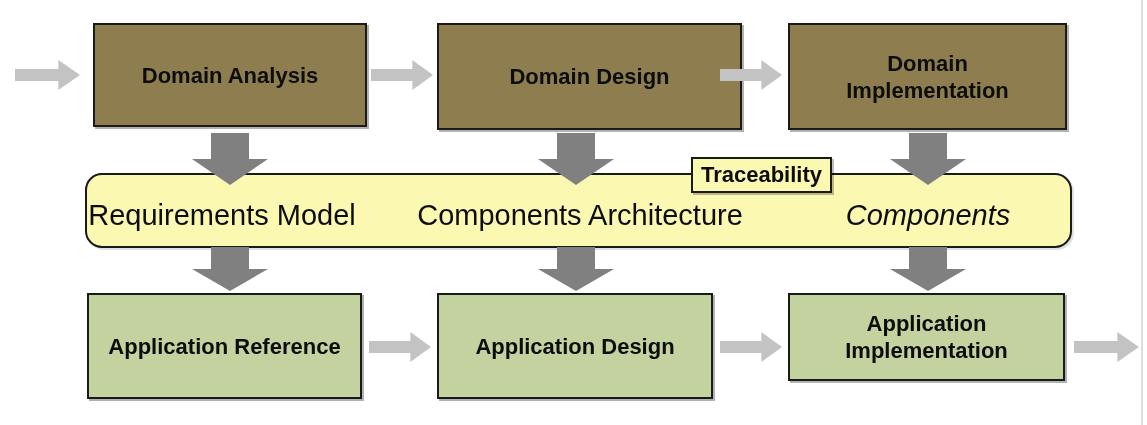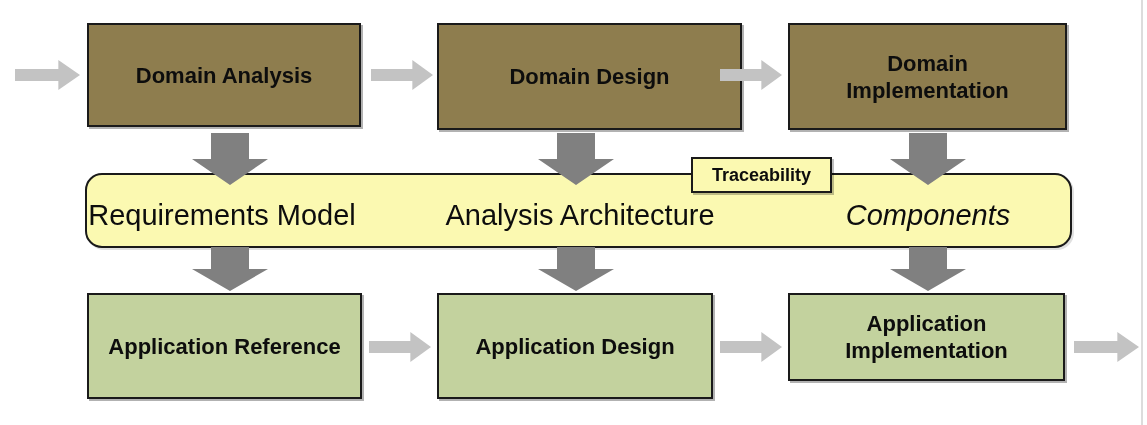--- a/index.html
+++ b/index.html
@@ -22,48 +22,48 @@
     box-shadow:2px 2px 0 rgba(0,0,0,0.12);
   }
   .band-label{
     position:absolute;top:199px;transform:translateX(-50%);
     font-size:29px;font-weight:400;white-space:nowrap;z-index:3;
   }
   .tag{
     position:absolute;left:691px;top:157px;width:141px;height:36px;
     background:var(--tag-fill);border:2px solid var(--border);
     box-sizing:border-box;display:flex;align-items:center;justify-content:center;
-    font-weight:bold;font-size:18px;z-index:6;
+    font-weight:bold;font-size:22px;z-index:6;
     box-shadow:2px 2px 0 rgba(0,0,0,0.25);
   }
   .arrow{position:absolute;z-index:5;}
   .arrow svg{display:block;width:100%;height:100%;}
   .edge-line{
     position:absolute;left:1141px;top:0;width:2px;height:425px;
     background:#dcdcdc;
   }
 </style>
 </head>
 <body>
 
 <div class="stage">
 
-  <div class="box domain" style="left:87px;top:23px;width:274px;height:104px;">
+  <div class="box domain" style="left:93px;top:23px;width:274px;height:104px;">
     <span>Domain Analysis</span>
   </div>
   <div class="box domain" style="left:437px;top:23px;width:305px;height:107px;">
     <span>Domain Design</span>
   </div>
   <div class="box domain" style="left:788px;top:23px;width:279px;height:107px;padding:0 18px;">
     <span>Domain Implementation</span>
   </div>
 
   <div class="band"></div>
   <span class="band-label" style="left:222px;">Requirements Model</span>
-  <span class="band-label" style="left:580px;">Analysis Architecture</span>
+  <span class="band-label" style="left:580px;">Components Architecture</span>
   <span class="band-label" style="left:928px;font-style:italic;">Components</span>
   <div class="tag">
     <span>Traceability</span>
   </div>
 
   <div class="box application" style="left:87px;top:293px;width:275px;height:106px;">
     <span>Application Reference</span>
   </div>
   <div class="box application" style="left:437px;top:293px;width:276px;height:106px;">
     <span>Application Design</span>

